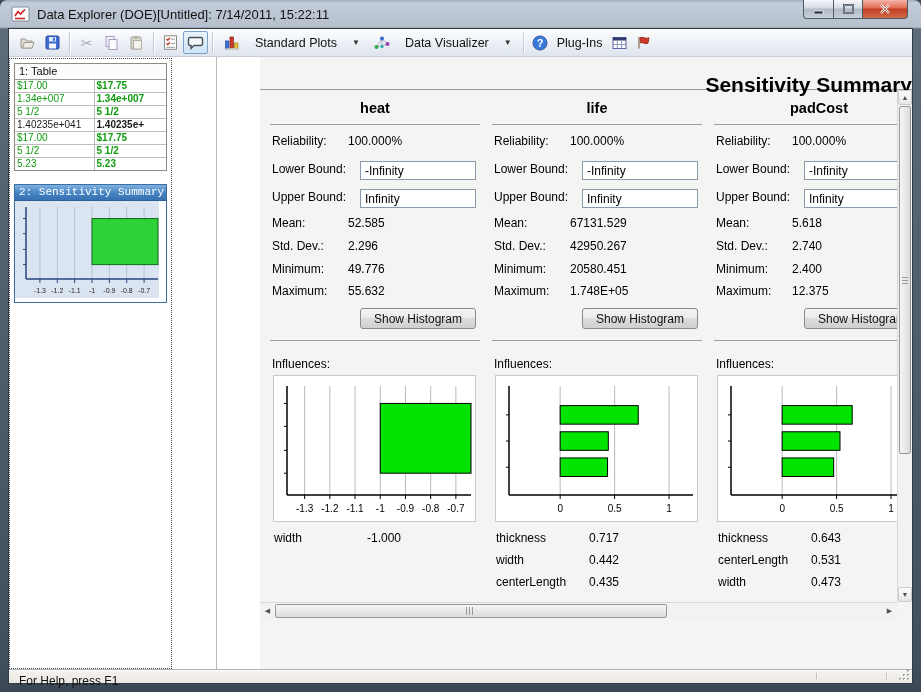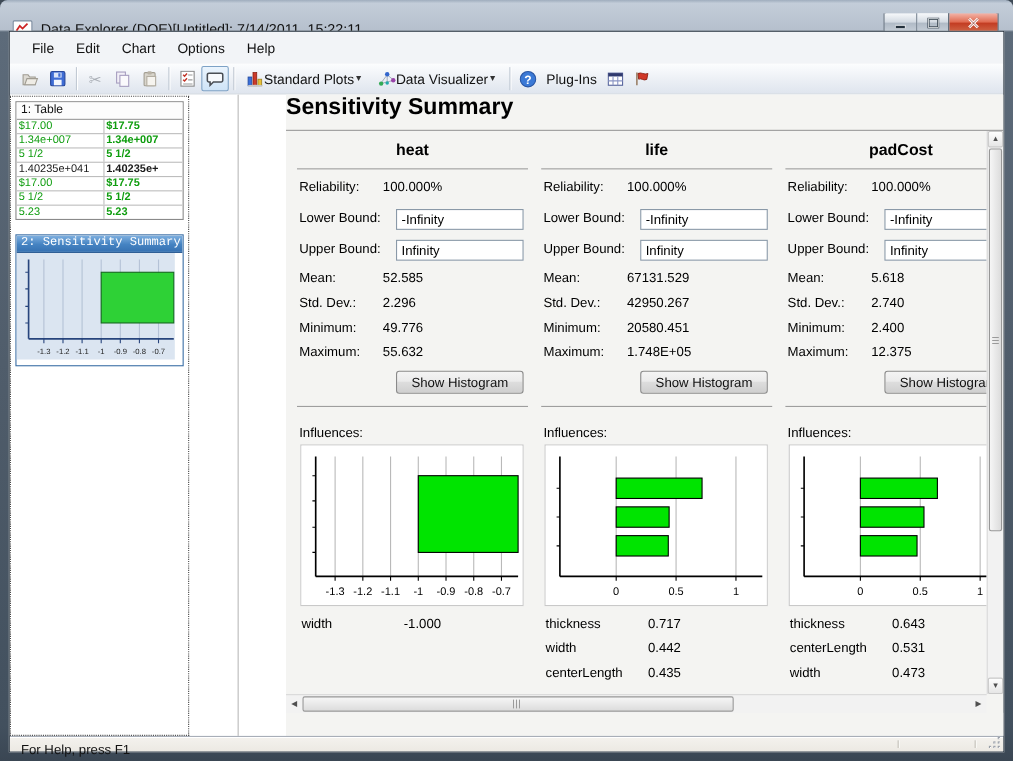--- a/index.html
+++ b/index.html
@@ -1,59 +1,59 @@
 <!DOCTYPE html>
 <html><head>
 <meta charset="utf-8">
 <style>
   * { box-sizing: border-box; }
   html,body { margin:0; padding:0; width:921px; height:692px; overflow:hidden;
     font-family:"Liberation Sans", sans-serif; background:#3e4a56; }
   .window { position:absolute; inset:0; border-radius:7px 7px 0 0; overflow:hidden;
     background:linear-gradient(180deg,#9fadbd 0,#c3cdd9 3px,#b6c0cd 27px,#5d6b7a 29px,#505d6b 330px,#42505e 660px,#3a4653 100%); }
   
-  .titlebar { position:absolute; left:0; top:12px; right:0; height:28px; display:flex; align-items:center;
+  .titlebar { position:absolute; left:0; top:0; right:0; height:28px; display:flex; align-items:center;
     padding-left:11px; font-size:13px; color:#111; }
   .app-icon { width:20px; height:16px; margin-right:6px; flex:none; }
   .win-controls { position:absolute; top:0; right:13px; display:flex; }
   .wbtn { height:19px; border:1px solid #4e5a66; border-top:none; display:flex; align-items:center; justify-content:center;
     background:linear-gradient(#f7f9fb,#d3dae2 45%,#b0bac6 50%,#c9d1da); }
   .wbtn.min { width:31px; border-radius:0 0 0 4px; }
   .wbtn.max { width:29px; border-left:none; }
   .wbtn.close { width:45px; border-left:none; border-radius:0 0 4px 0;
     background:linear-gradient(#f3b5a9,#e06a50 45%,#c33c22 50%,#d06a4a); }
   
   .client { position:absolute; left:8px; right:8px; top:28px; bottom:8px; background:#ffffff;
     border:1px solid #2f3b47; display:flex; flex-direction:column; }
   .menubar { height:29px; background:#f2f4f7; display:flex; align-items:center; padding-left:10px; flex:none; }
   .menu-item { padding:4px 10px; font-size:12.5px; color:#111; cursor:default; }
   .toolbar { height:28px; flex:none; display:flex; align-items:center; padding-left:6px;
     background:linear-gradient(#fcfdfe,#eaeef4 60%,#dfe5ee); border-bottom:1px solid #c6cdd8; }
   .tbtn { width:25px; height:23px; display:flex; align-items:center; justify-content:center; border-radius:2px; }
   .tbtn.pressed { border:1px solid #7da2c6; background:linear-gradient(#eaf4fd,#cfe4f7); }
   .tsep { width:1px; height:21px; background:#c2cad4; box-shadow:1px 0 0 #ffffff; margin:0 4px; flex:none; }
-  .tdrop { display:flex; align-items:center; gap:0; padding:2px 7px; font-size:12.5px; color:#111;text-align:center; }
+  .tdrop { display:flex; align-items:center; gap:15px; padding:2px 7px; font-size:12.5px; color:#111;text-align:center; }
   .caret { font-size:8px; color:#333; }
   .tlabel { font-size:12.5px; padding:2px 4px; color:#111; }
   
   .workarea { flex:1; display:flex; min-height:0; background:#ffffff;gap:43px; }
   .sidebar { width:163px; flex:none; background:#ffffff; border:1px dotted #4a4a4a; margin:1px 0 0 0; padding:4px; overflow:hidden; }
   .splitter { width:2px; background:#ffffff; border-right:1px solid #b9b9b9; flex:none; }
   .thumb-item { border:1px solid #8a8a8a; background:#ffffff; margin-bottom:13px; overflow:hidden; }
   .thumb-item.selected { border:1px solid #3a6ea5; }
   .thumb-header { height:16px; font-size:11px; padding:1px 4px; color:#111; background:#fcfcfc; border-bottom:1px solid #9a9a9a; white-space:nowrap; }
   .thumb-header.sel { background:linear-gradient(#7fb0e0,#4583c2 55%,#3671b2); color:#ffffff; border-bottom:1px solid #2f5f96;font-family:Liberation Mono, monospace; }
   .mini-table { height:90px; overflow:hidden; }
   .mini-row { display:flex; height:13px; line-height:12px; font-size:10px; border-bottom:1px solid #bdbdbd; color:#0f9d0f; white-space:nowrap; }
   .mini-row.dark { color:#1a1a1a;justify-content:center; }
   .mini-cell { width:52%; padding:0 2px; overflow:hidden; flex:none; }
   .mini-cell + .mini-cell { width:48%; border-left:1px solid #bdbdbd;font-weight:bold; }
   
   .main { flex:1; min-width:0; background:#f4f4f2; display:flex; flex-direction:column; position:relative; }
-  .main-title { height:33px; text-align:left; font-size:21px; font-weight:bold; color:#000; padding-top:0;
+  .main-title { height:33px; text-align:right; font-size:21px; font-weight:bold; color:#000; padding-top:16px;
     border-bottom:1px solid #9b9b9b; flex:none; }
   .main-body { position:relative; height:512px; flex:none; overflow:hidden; }
   .columns { position:absolute; left:0; top:0; right:15px; bottom:0; overflow:hidden; display:flex; padding:10px 0 0 8px; }
   .col { width:214px; margin-right:8px; flex:none; font-size:12px; color:#000; }
   .col-name { height:22px; text-align:center; font-weight:bold; font-size:14.5px; }
   .col-rule { border:0; border-top:1px solid #9e9e9e; margin:2px 2px 9px 2px; }
   .stat-row { position:relative; padding-left:4px; }
   .stat-row .val { position:absolute; left:80px; top:0; white-space:nowrap; }
   .stat-row input { position:absolute; left:92px; top:-1px; width:116px; height:19px; border:1px solid #8a99a8;
     font-family:"Liberation Sans",sans-serif; font-size:12px; padding:1px 4px; background:#fff; }
@@ -118,27 +118,20 @@
       <div class="wbtn close">
           <svg width="12" height="10">
             <path d="M2 1 L10 9 M10 1 L2 9" stroke="#ffffff" stroke-width="2.4"></path>
             <path d="M2 1 L10 9 M10 1 L2 9" stroke="#7e1406" stroke-width="0.6"></path>
           </svg>
         </div>
     </div>
   </div>
 
   <div class="client">
-    <div class="menubar" id="menubar">
-        <span class="menu-item">File</span>
-        <span class="menu-item">Edit</span>
-        <span class="menu-item">Chart</span>
-        <span class="menu-item">Options</span>
-        <span class="menu-item">Help</span>
-      </div>
 
     <div class="toolbar">
       <span class="tbtn">
           <svg width="17" height="15">
             <path d="M2 13 L2 4 L6.5 4 L8 6 L13 6 L13 13 Z" fill="#dddad3" stroke="#a09c92"></path>
             <path d="M3.5 13 L5.5 7.5 L15 7.5 L13 13 Z" fill="#efece5" stroke="#a09c92"></path>
           </svg>
         </span>
       <span class="tbtn">
           <svg width="15" height="15">

